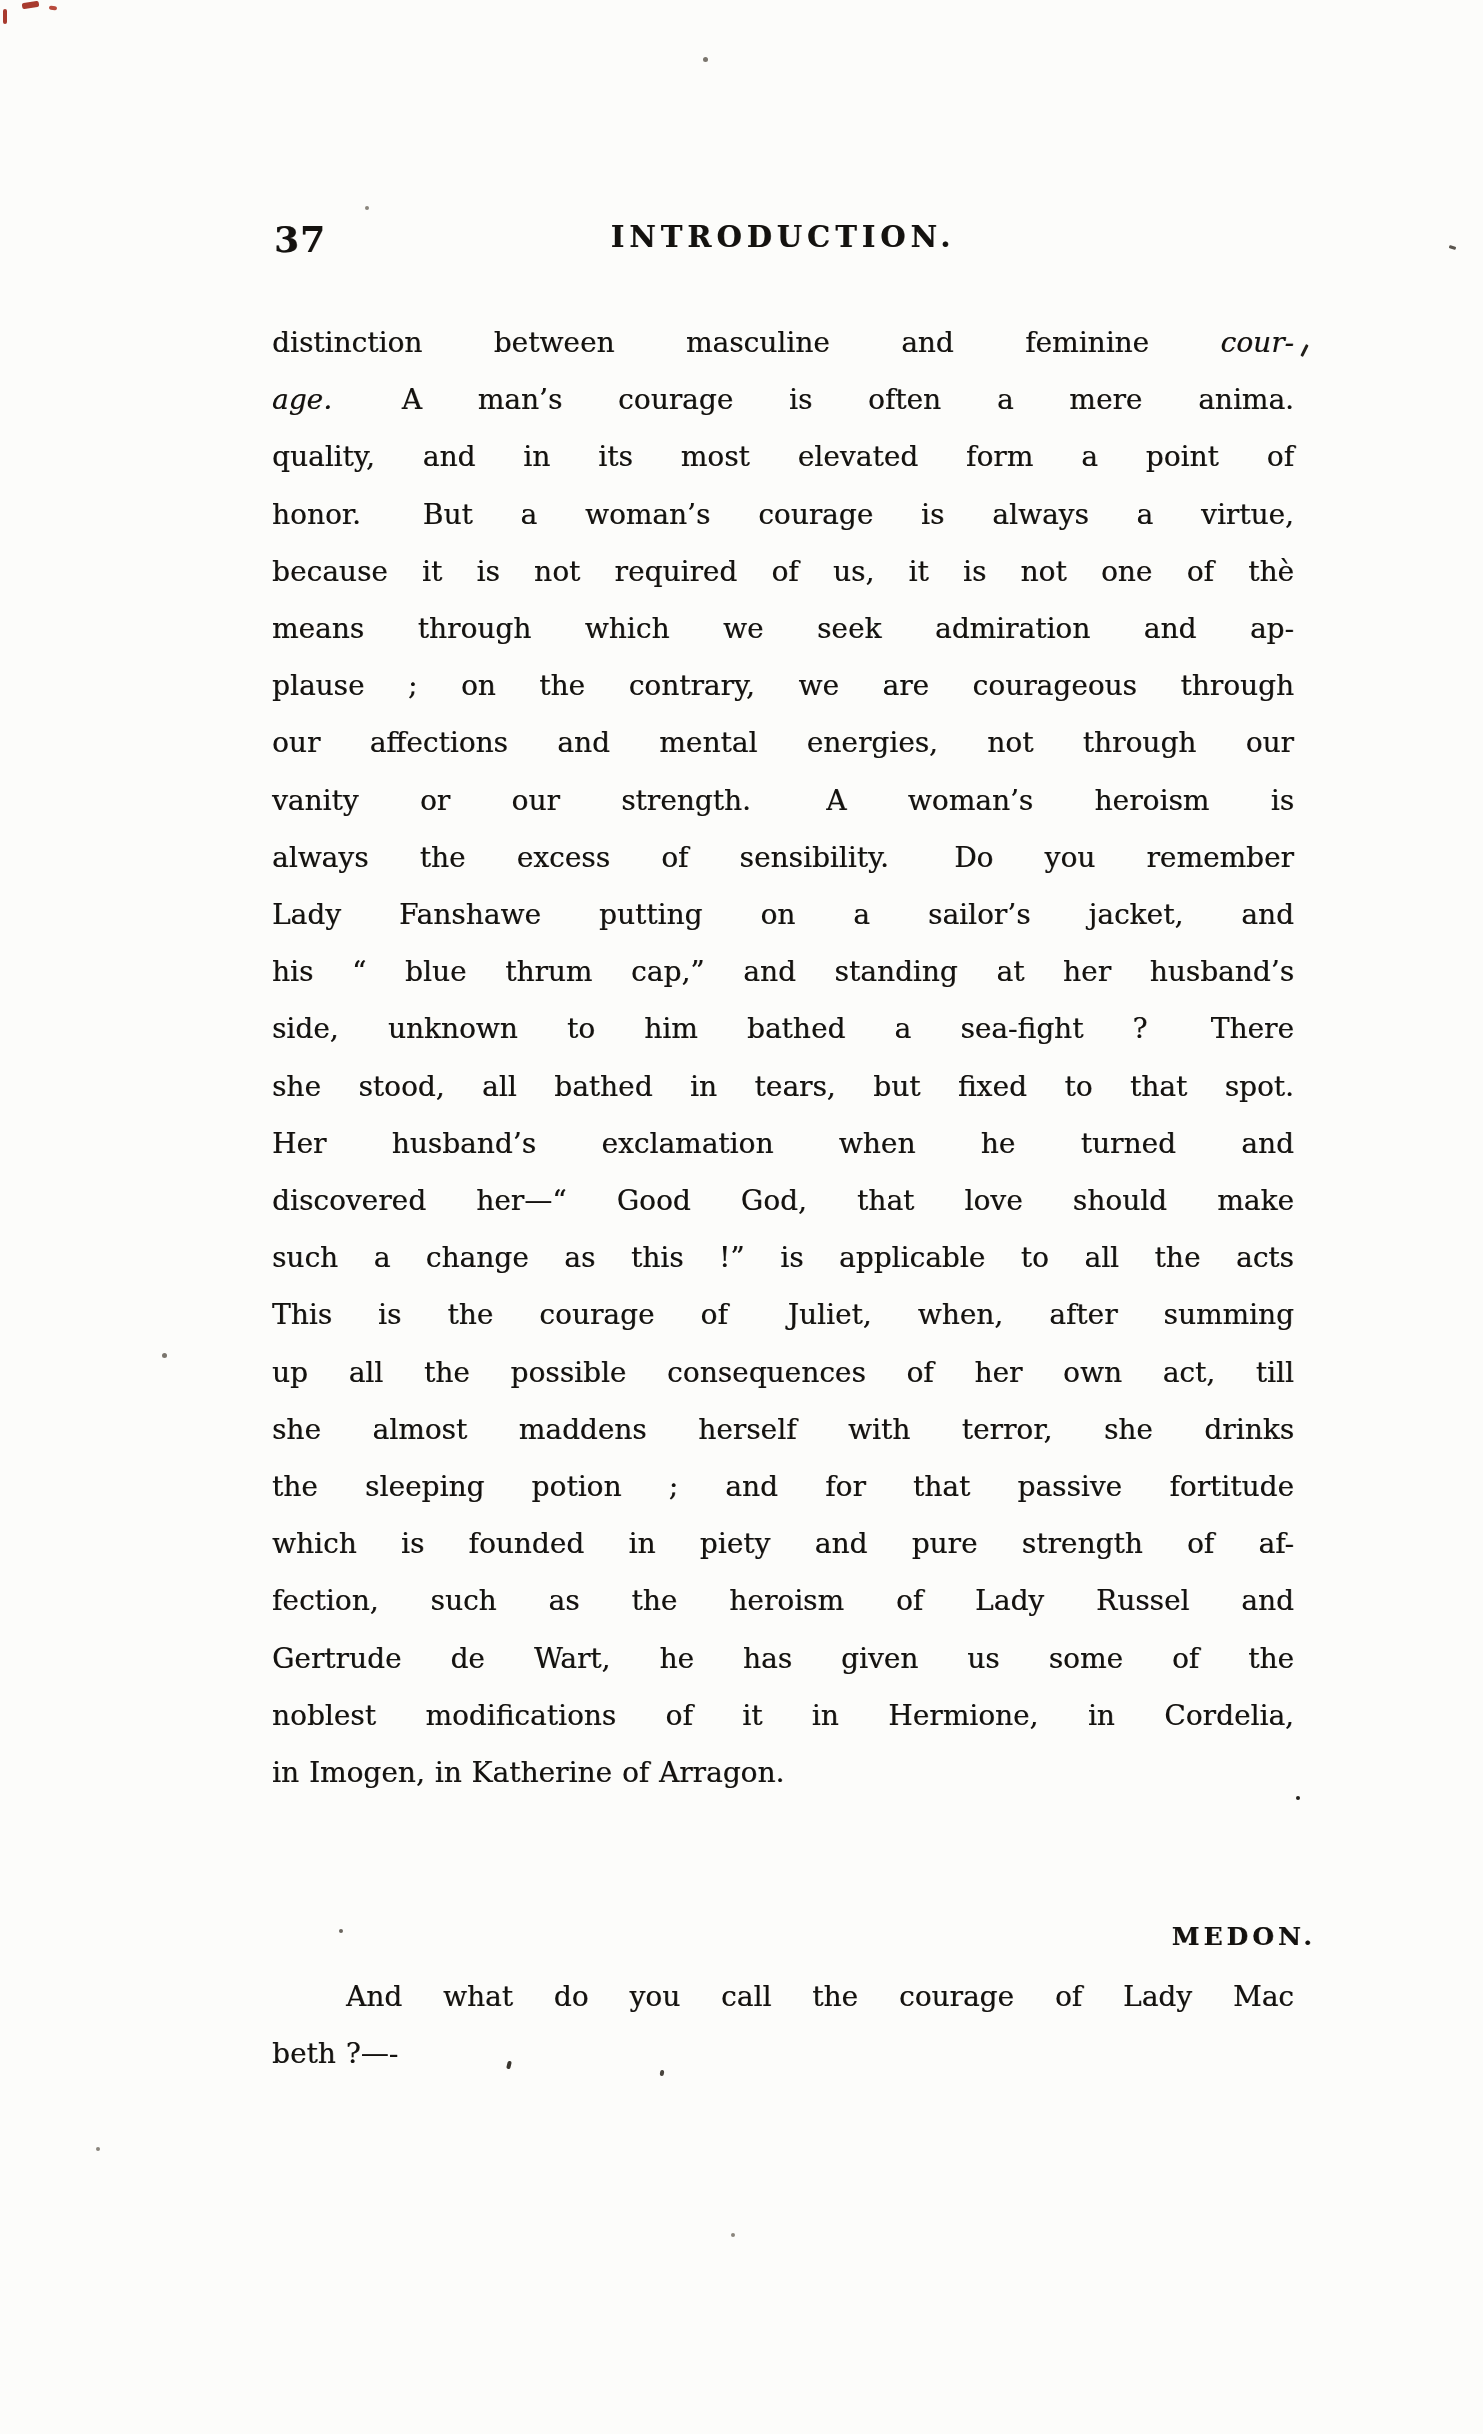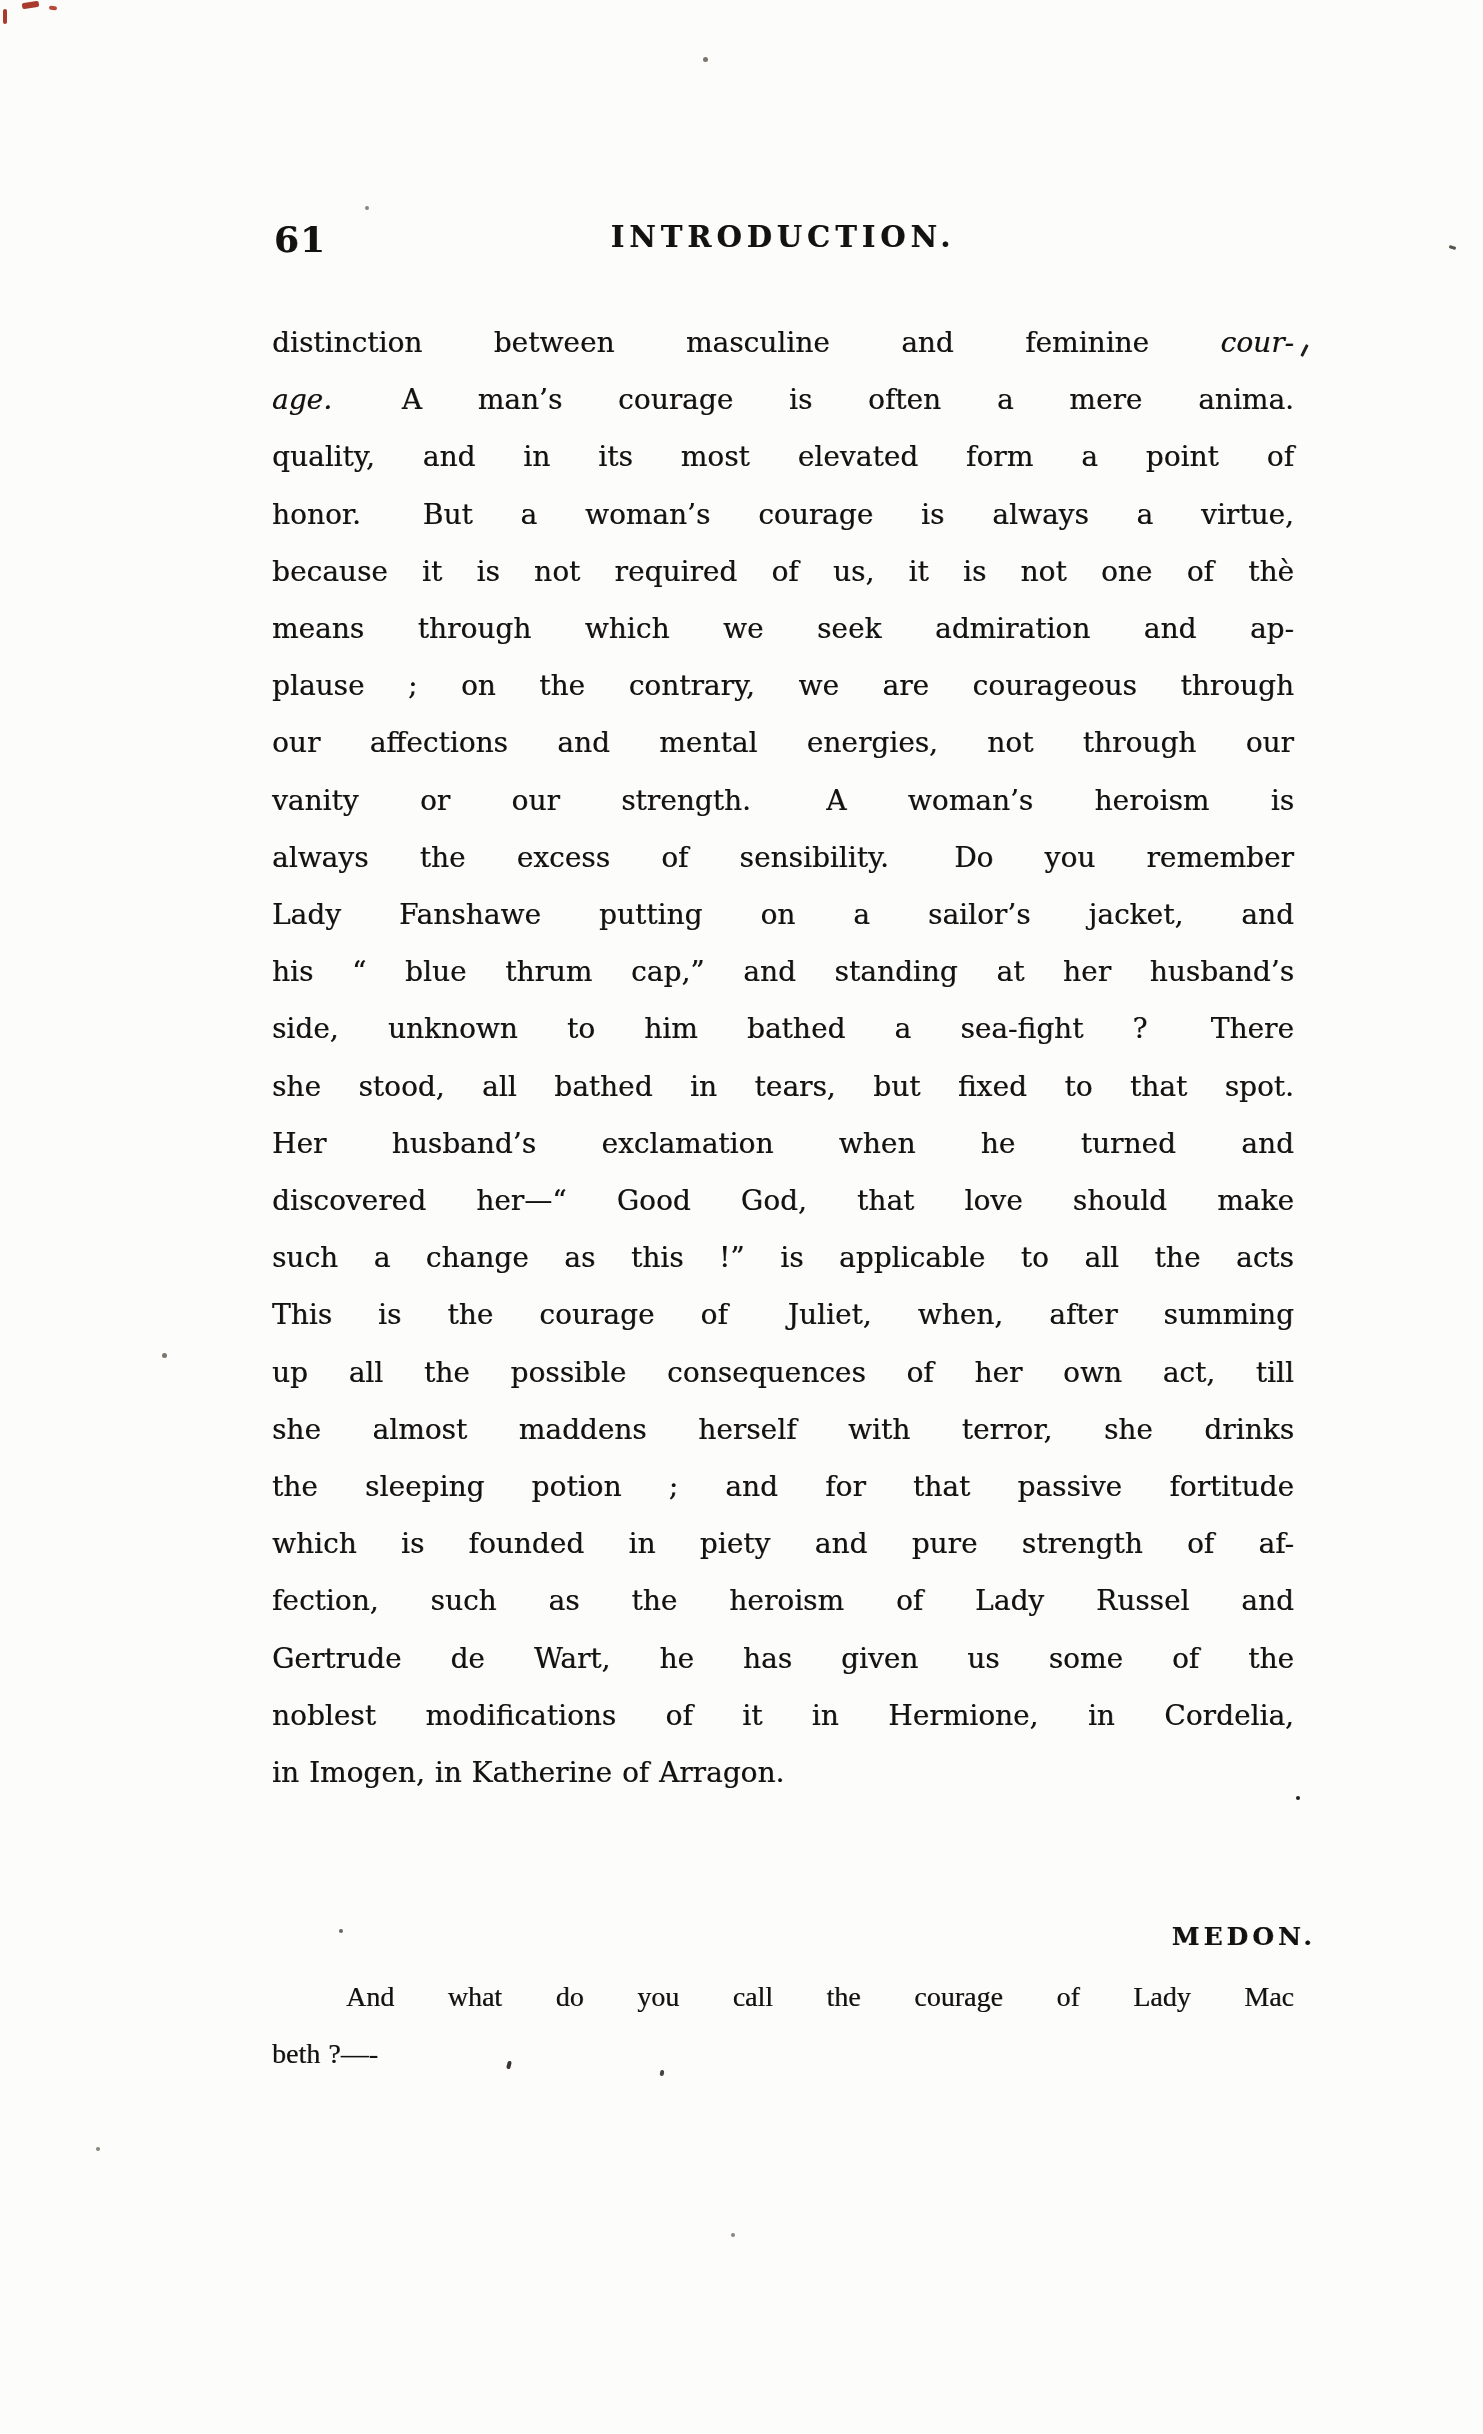--- a/index.html
+++ b/index.html
@@ -27,21 +27,21 @@
   .pageno{
     position:absolute;left:2px;top:2px;
     font-size:36px;font-weight:bold;letter-spacing:1px;
   }
   .head-title{
     display:block;text-align:center;
     font-size:29px;letter-spacing:5px;padding-top:4px;
     font-weight:bold;
   }
   .body1{position:absolute;top:314px;left:272px;width:1022px;}
-  .body2{position:absolute;top:1968px;left:272px;width:1022px;font-family:Liberation Serif, serif;}
+  .body2{position:absolute;top:1968px;left:272px;width:1022px;}
   .tline{
     font-size:28px;line-height:57.2px;
     text-align:justify;text-align-last:justify;
     word-spacing:1px;white-space:normal;hyphens:none;
   }
   .tline.noj{text-align-last:left;}
   .tline.indent{padding-left:74px;}
   .it{font-style:italic;}
   .speaker{
     position:absolute;top:1922px;left:272px;width:1022px;
@@ -65,21 +65,21 @@
   .s-comma2{left:660px;top:2070px;width:4px;height:6px;border-radius:2px;transform:rotate(10deg);background:#4a453e;}
   .s-dot6{left:96px;top:2147px;width:4px;height:4px;background:#8a857c;}
   .s-dot7{left:731px;top:2233px;width:4px;height:4px;background:#8a857c;}
 </style>
 </head>
 <body>
 
 <div class="page">
 
   <div class="running-head">
-    <span class="pageno">61</span>
+    <span class="pageno">37</span>
     <span class="head-title">INTRODUCTION.</span>
   </div>
 
   <div class="body1">
     <div class="tline"><span>distinction between masculine and feminine </span><span class="it">cour-</span></div>
     <div class="tline"><span class="it">age.</span><span>  A man’s courage is often a mere anima.</span></div>
     <div class="tline">quality, and in its most elevated form a point of</div>
     <div class="tline">honor.  But a woman’s courage is always a virtue,</div>
     <div class="tline">because it is not required of us, it is not one of thè</div>
     <div class="tline">means through which we seek admiration and ap-</div>

